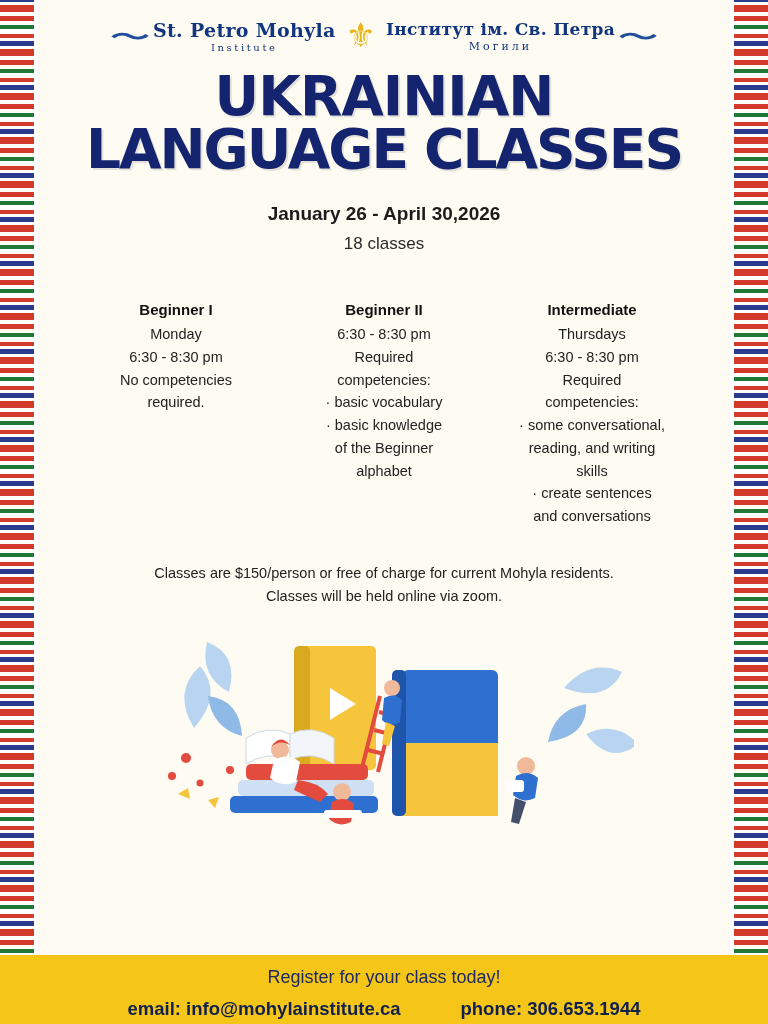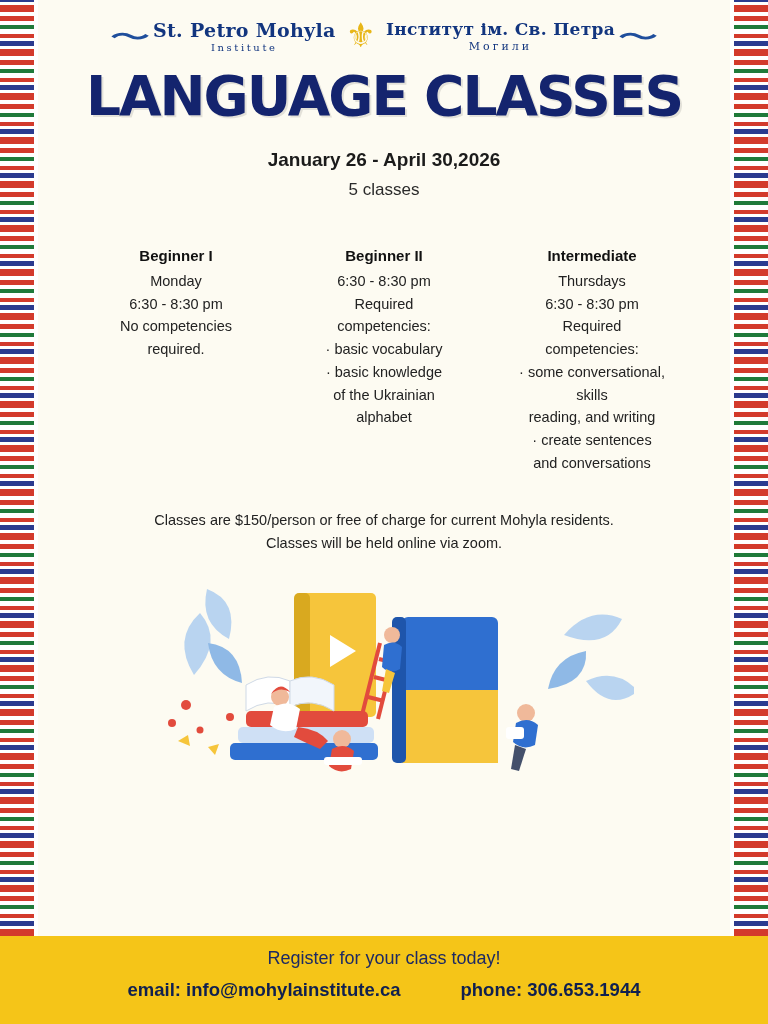--- a/index.html
+++ b/index.html
@@ -193,21 +193,21 @@
     display: flex;
     justify-content: center;
   }
 
   
   .footer {
     position: absolute;
     left: 0;
     right: 0;
     bottom: 0;
-    height: 88px;
+    height: 69px;
     background: #f5c518;
   }
   .footer-top {
     text-align: center;
     padding-top: 12px;
     font-size: 18px;
     color: #1d2a63;
   }
   .footer-bottom {
     display: flex;
@@ -239,57 +239,58 @@
       </div>
       <span class="logo-crest">⚜</span>
       <div class="logo-text-block ua">
         <div class="logo-main">Інститут ім. Св. Петра</div>
         <div class="logo-sub">Могили</div>
       </div>
       <span class="logo-swash">〜</span>
     </div>
 
     <div class="headline">
+      <div class="line1">UKRAINIAN</div>
       <div class="line2">LANGUAGE CLASSES</div>
     </div>
 
     <div class="dates">January 26 - April 30,2026</div>
-    <div class="classcount">5 classes</div>
+    <div class="classcount">18 classes</div>
 
 
     <div class="levels">
 
       <div class="level">
         <div class="lvl-title">Beginner I</div>
         <span class="lvl-line">Monday</span>
         <span class="lvl-line">6:30 - 8:30 pm</span>
         <span class="lvl-line">No competencies</span>
         <span class="lvl-line">required.</span>
       </div>
 
       <div class="level">
         <div class="lvl-title">Beginner II</div>
         <span class="lvl-line">6:30 - 8:30 pm</span>
         <span class="lvl-line">Required</span>
         <span class="lvl-line">competencies:</span>
         <span class="lvl-line">· basic vocabulary</span>
         <span class="lvl-line">· basic knowledge</span>
-        <span class="lvl-line">of the Ukrainian</span>
+        <span class="lvl-line">of the Beginner</span>
         <span class="lvl-line">alphabet</span>
       </div>
 
       <div class="level">
         <div class="lvl-title">Intermediate</div>
         <span class="lvl-line">Thursdays</span>
         <span class="lvl-line">6:30 - 8:30 pm</span>
         <span class="lvl-line">Required</span>
         <span class="lvl-line">competencies:</span>
         <span class="lvl-line">· some conversational,</span>
+        <span class="lvl-line">reading, and writing</span>
         <span class="lvl-line">skills</span>
-        <span class="lvl-line">reading, and writing</span>
         <span class="lvl-line">· create sentences</span>
         <span class="lvl-line">and conversations</span>
       </div>
 
     </div>
 
     <div class="pricing">
       <div>Classes are $150/person or  free of charge for current Mohyla residents.</div>
       <div>Classes will be held online via zoom.</div>
     </div>

